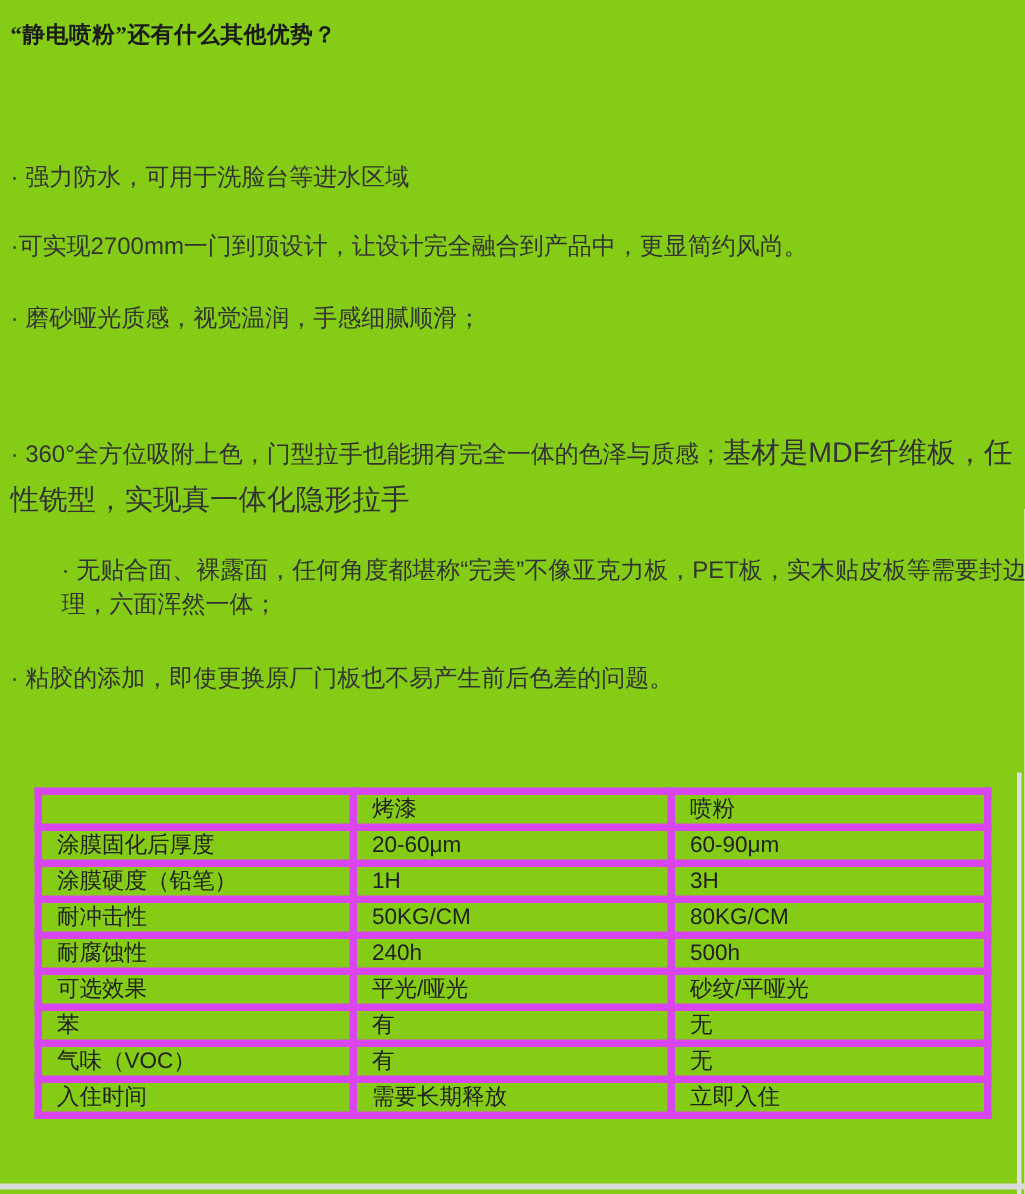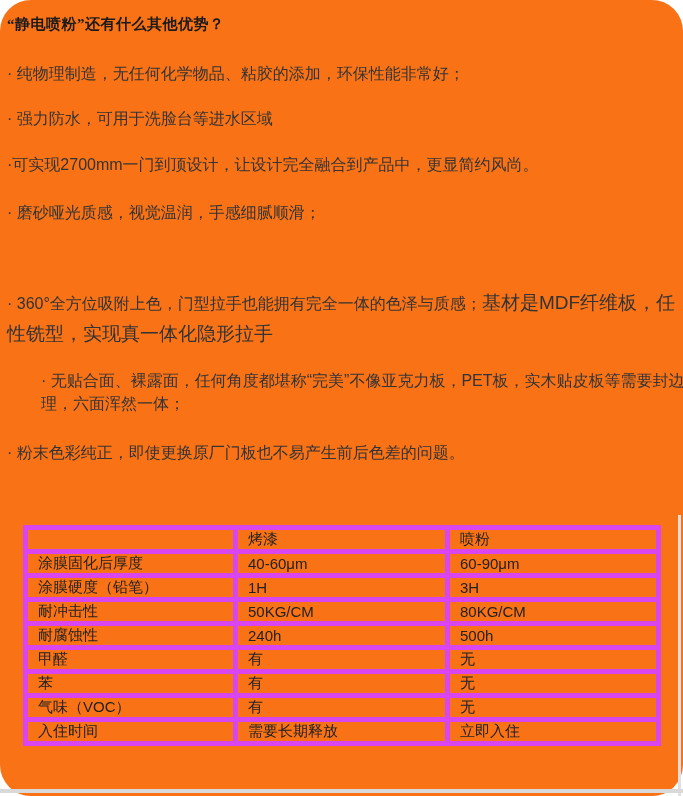--- a/index.html
+++ b/index.html
@@ -3,21 +3,21 @@
 <meta charset="utf-8">
 <style>
   * { margin: 0; padding: 0; box-sizing: border-box; }
   html, body {
     width: 683px; height: 796px;
     background: #ffffff;
     font-family: "Liberation Sans", sans-serif;
     color: #333333;
     overflow: hidden;
   }
-  .page { position: relative; width: 683px; height: 796px; background: #f97316; border-radius: 31px; }
+  .page { position: relative; width: 683px; height: 796px; background: #84cc16; }
 
   .doc-title {
     position: absolute; left: 7px; top: 13px;
     font-family: "Liberation Serif", serif;
     font-size: 15px; font-weight: bold; color: #1a1a1a;
     line-height: 22px; letter-spacing: 0.5px;
   }
 
   .para {
     position: absolute; left: 7px; width: 674px;
@@ -64,73 +64,72 @@
     width: 3px; height: 281px; background: #e0e0e0;
   }
 </style>
 </head>
 <body>
 
 <div class="page">
 
   <h1 class="doc-title">“静电喷粉”还有什么其他优势？</h1>
 
-  <p class="para p1">· 纯物理制造，无任何化学物品、粘胶的添加，环保性能非常好；</p>
 
   <p class="para p2">· 强力防水，可用于洗脸台等进水区域</p>
 
   <p class="para p3">·可实现2700mm一门到顶设计，让设计完全融合到产品中，更显简约风尚。</p>
 
   <p class="para p4">· 磨砂哑光质感，视觉温润，手感细腻顺滑；</p>
 
 
   <p class="para p6 two-line-big"><span>· 360°全方位吸附上色，门型拉手也能拥有完全一体的色泽与质感；</span><span class="big">基材是MDF纤维板，任性铣型，实现真一体化隐形拉手</span></p>
 
   <p class="para p7 two-line">· 无贴合面、裸露面，任何角度都堪称“完美”不像亚克力板，PET板，实木贴皮板等需要封边处理，六面浑然一体；</p>
 
-  <p class="para p8">· 粉末色彩纯正，即使更换原厂门板也不易产生前后色差的问题。</p>
+  <p class="para p8">· 粘胶的添加，即使更换原厂门板也不易产生前后色差的问题。</p>
 
   <table class="cmp">
     <colgroup>
       <col class="col-label">
         <col class="col-a">
         <col class="col-b">
     </colgroup>
     <thead>
       <tr>
         <th></th>
         <th>烤漆</th>
         <th>喷粉</th>
       </tr>
     </thead>
     <tbody>
       <tr>
         <td>涂膜固化后厚度</td>
-        <td>40-60μm</td>
+        <td>20-60μm</td>
         <td>60-90μm</td>
       </tr>
       <tr>
         <td>涂膜硬度（铅笔）</td>
         <td>1H</td>
         <td>3H</td>
       </tr>
       <tr>
         <td>耐冲击性</td>
         <td>50KG/CM</td>
         <td>80KG/CM</td>
       </tr>
       <tr>
         <td>耐腐蚀性</td>
         <td>240h</td>
         <td>500h</td>
       </tr>
       <tr>
-        <td>甲醛</td>
-        <td>有</td>
-        <td>无</td>
+        <td>可选效果</td>
+        <td>平光/哑光</td>
+        <td>砂纹/平哑光</td>
       </tr>
       <tr>
         <td>苯</td>
         <td>有</td>
         <td>无</td>
       </tr>
       <tr>
         <td>气味（VOC）</td>
         <td>有</td>
         <td>无</td>

